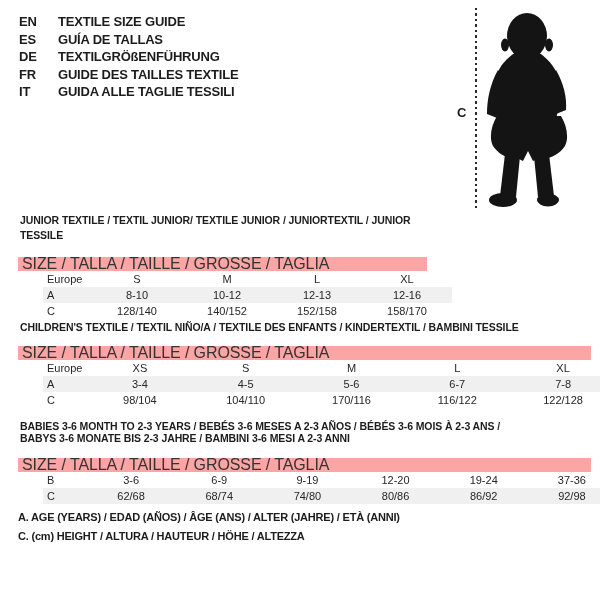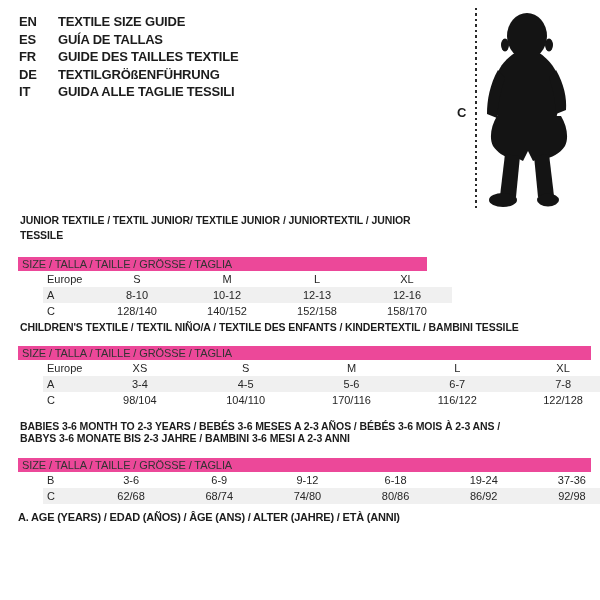--- a/index.html
+++ b/index.html
@@ -20,21 +20,21 @@
 
   
   .tbl-section { position:absolute; left:18px; }
   #sec-junior   { top:213px; width:409px; }
   #sec-children { top:320px; width:573px; }
   #sec-babies   { top:420px; width:573px; }
   .tbl-title { font-size:10.5px; font-weight:700; letter-spacing:-0.1px; line-height:15px; margin:0 0 0 2px; }
   #sec-junior .tbl-title   { margin-bottom:14px; }
   #sec-children .tbl-title { margin-bottom:11px; }
   #sec-babies .tbl-title   { margin-bottom:14px; width:512px; line-height:12px; }
-  .size-band { height:14px; line-height:14px; background:#ec4899; font-size:11px; letter-spacing:-0.1px;
+  .size-band { height:14px; line-height:14px; background:#fca5a5; font-size:16px; letter-spacing:-0.1px;
     padding-left:4px; color:#333; overflow:hidden; white-space:nowrap; }
   .size-table { width:100%; border-collapse:collapse; table-layout:fixed;margin-left:25px; }
   .size-table td { height:16px; line-height:16px; font-size:11px; text-align:center; padding:0;
     overflow:hidden; white-space:nowrap; color:#262626; }
   .size-table td.lab { text-align:left; padding-left:4px; }
   .size-table tr:nth-child(2) { background:#f0f0f0; }
   col.lab-col-1 { width:49px; }
   col.lab-col-2 { width:44px; }
 
   
@@ -49,26 +49,26 @@
   <div class="langs">
     <div class="lang-row">
       <span class="lang-code">EN</span>
       <span class="lang-text">TEXTILE SIZE GUIDE</span>
     </div>
     <div class="lang-row">
       <span class="lang-code">ES</span>
       <span class="lang-text">GUÍA DE TALLAS</span>
     </div>
     <div class="lang-row">
+      <span class="lang-code">DE</span>
+      <span class="lang-text">TEXTILGRÖßENFÜHRUNG</span>
+    </div>
+    <div class="lang-row">
       <span class="lang-code">FR</span>
       <span class="lang-text">GUIDE DES TAILLES TEXTILE</span>
-    </div>
-    <div class="lang-row">
-      <span class="lang-code">DE</span>
-      <span class="lang-text">TEXTILGRÖßENFÜHRUNG</span>
     </div>
     <div class="lang-row">
       <span class="lang-code">IT</span>
       <span class="lang-text">GUIDA ALLE TAGLIE TESSILI</span>
     </div>
   </div>
 
   <div class="measure-line"></div>
   <div class="measure-label">C</div>
   <svg class="baby-svg" width="96" height="208" viewBox="0 0 96 208" aria-hidden="true">
@@ -176,35 +176,36 @@
           <col>
           <col>
           <col>
           <col>
         </colgroup>
       <tbody>
       <tr>
         <td class="lab">B</td>
         <td>3-6</td>
         <td>6-9</td>
-        <td>9-12</td>
-        <td>6-18</td>
+        <td>9-19</td>
+        <td>12-20</td>
         <td>19-24</td>
         <td>37-36</td>
       </tr>
       <tr>
         <td class="lab">C</td>
         <td>62/68</td>
         <td>68/74</td>
         <td>74/80</td>
         <td>80/86</td>
         <td>86/92</td>
         <td>92/98</td>
       </tr>
       </tbody>
     </table>
   </section>
 
   <div class="footnotes">
     <div class="foot-line">A. AGE (YEARS) / EDAD (AÑOS) / ÂGE (ANS) / ALTER (JAHRE) / ETÀ (ANNI)</div>
+    <div class="foot-line">C. (cm) HEIGHT / ALTURA / HAUTEUR / HÖHE / ALTEZZA</div>
   </div>
 
 </div>
 
 </body></html>

